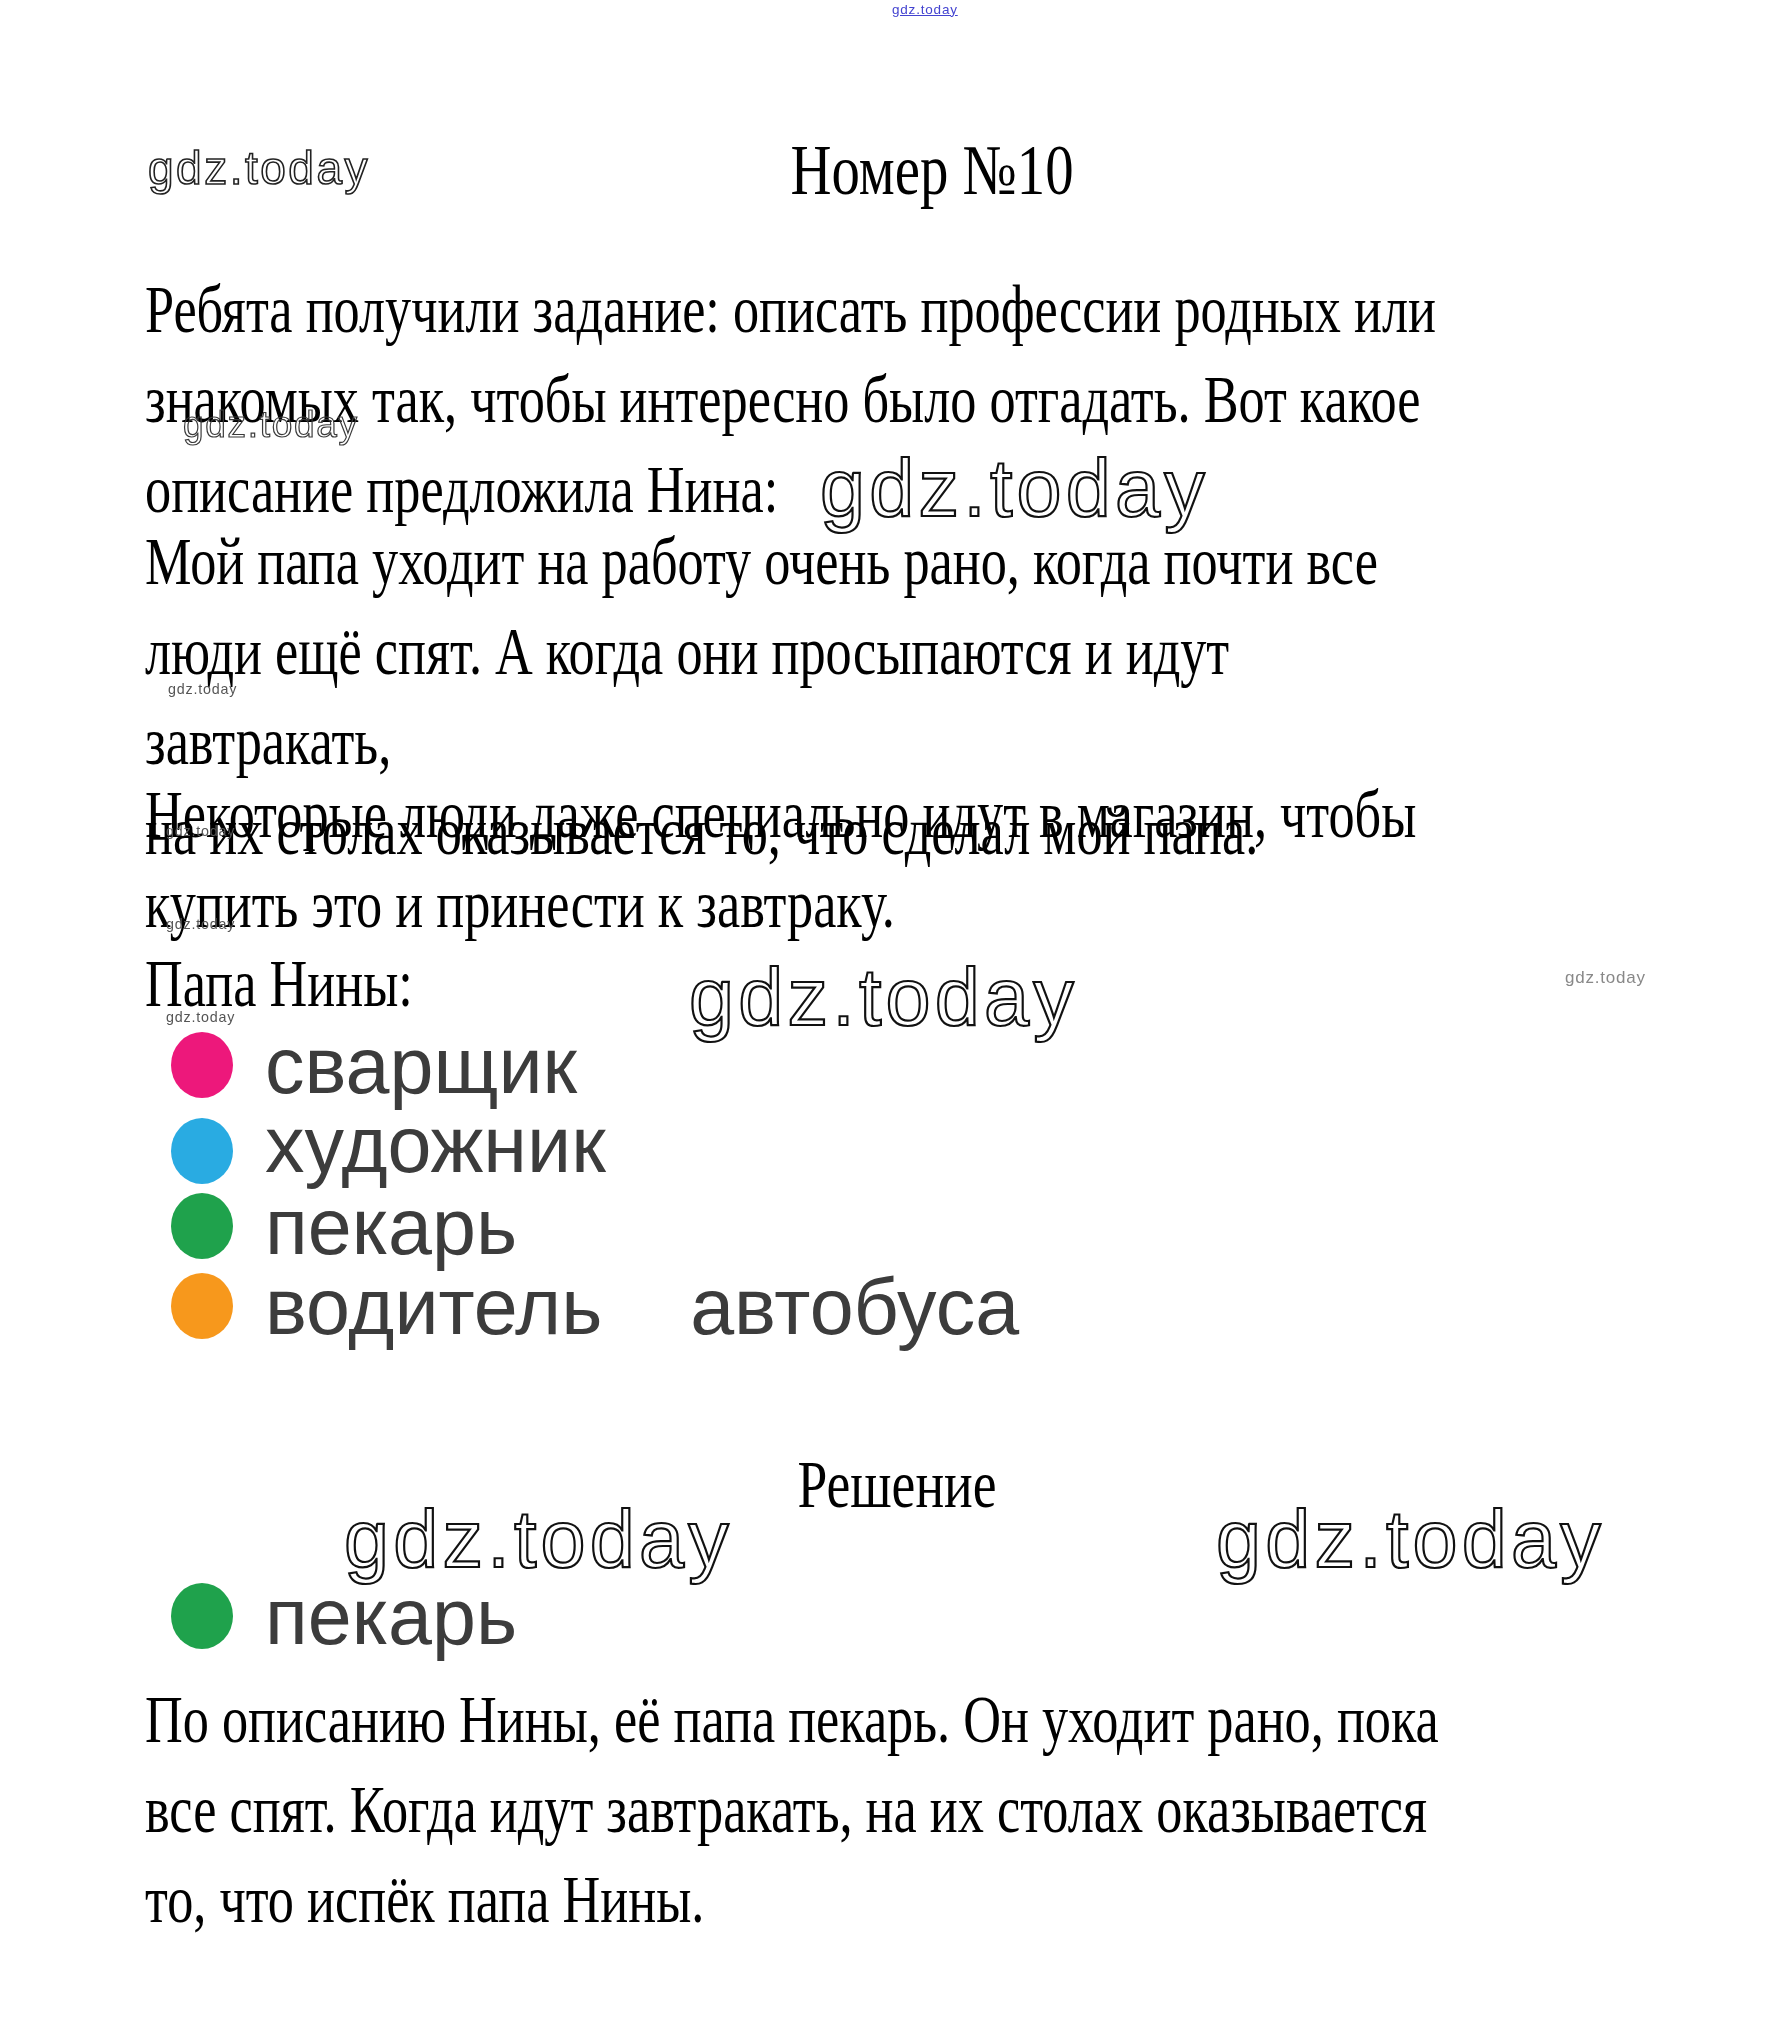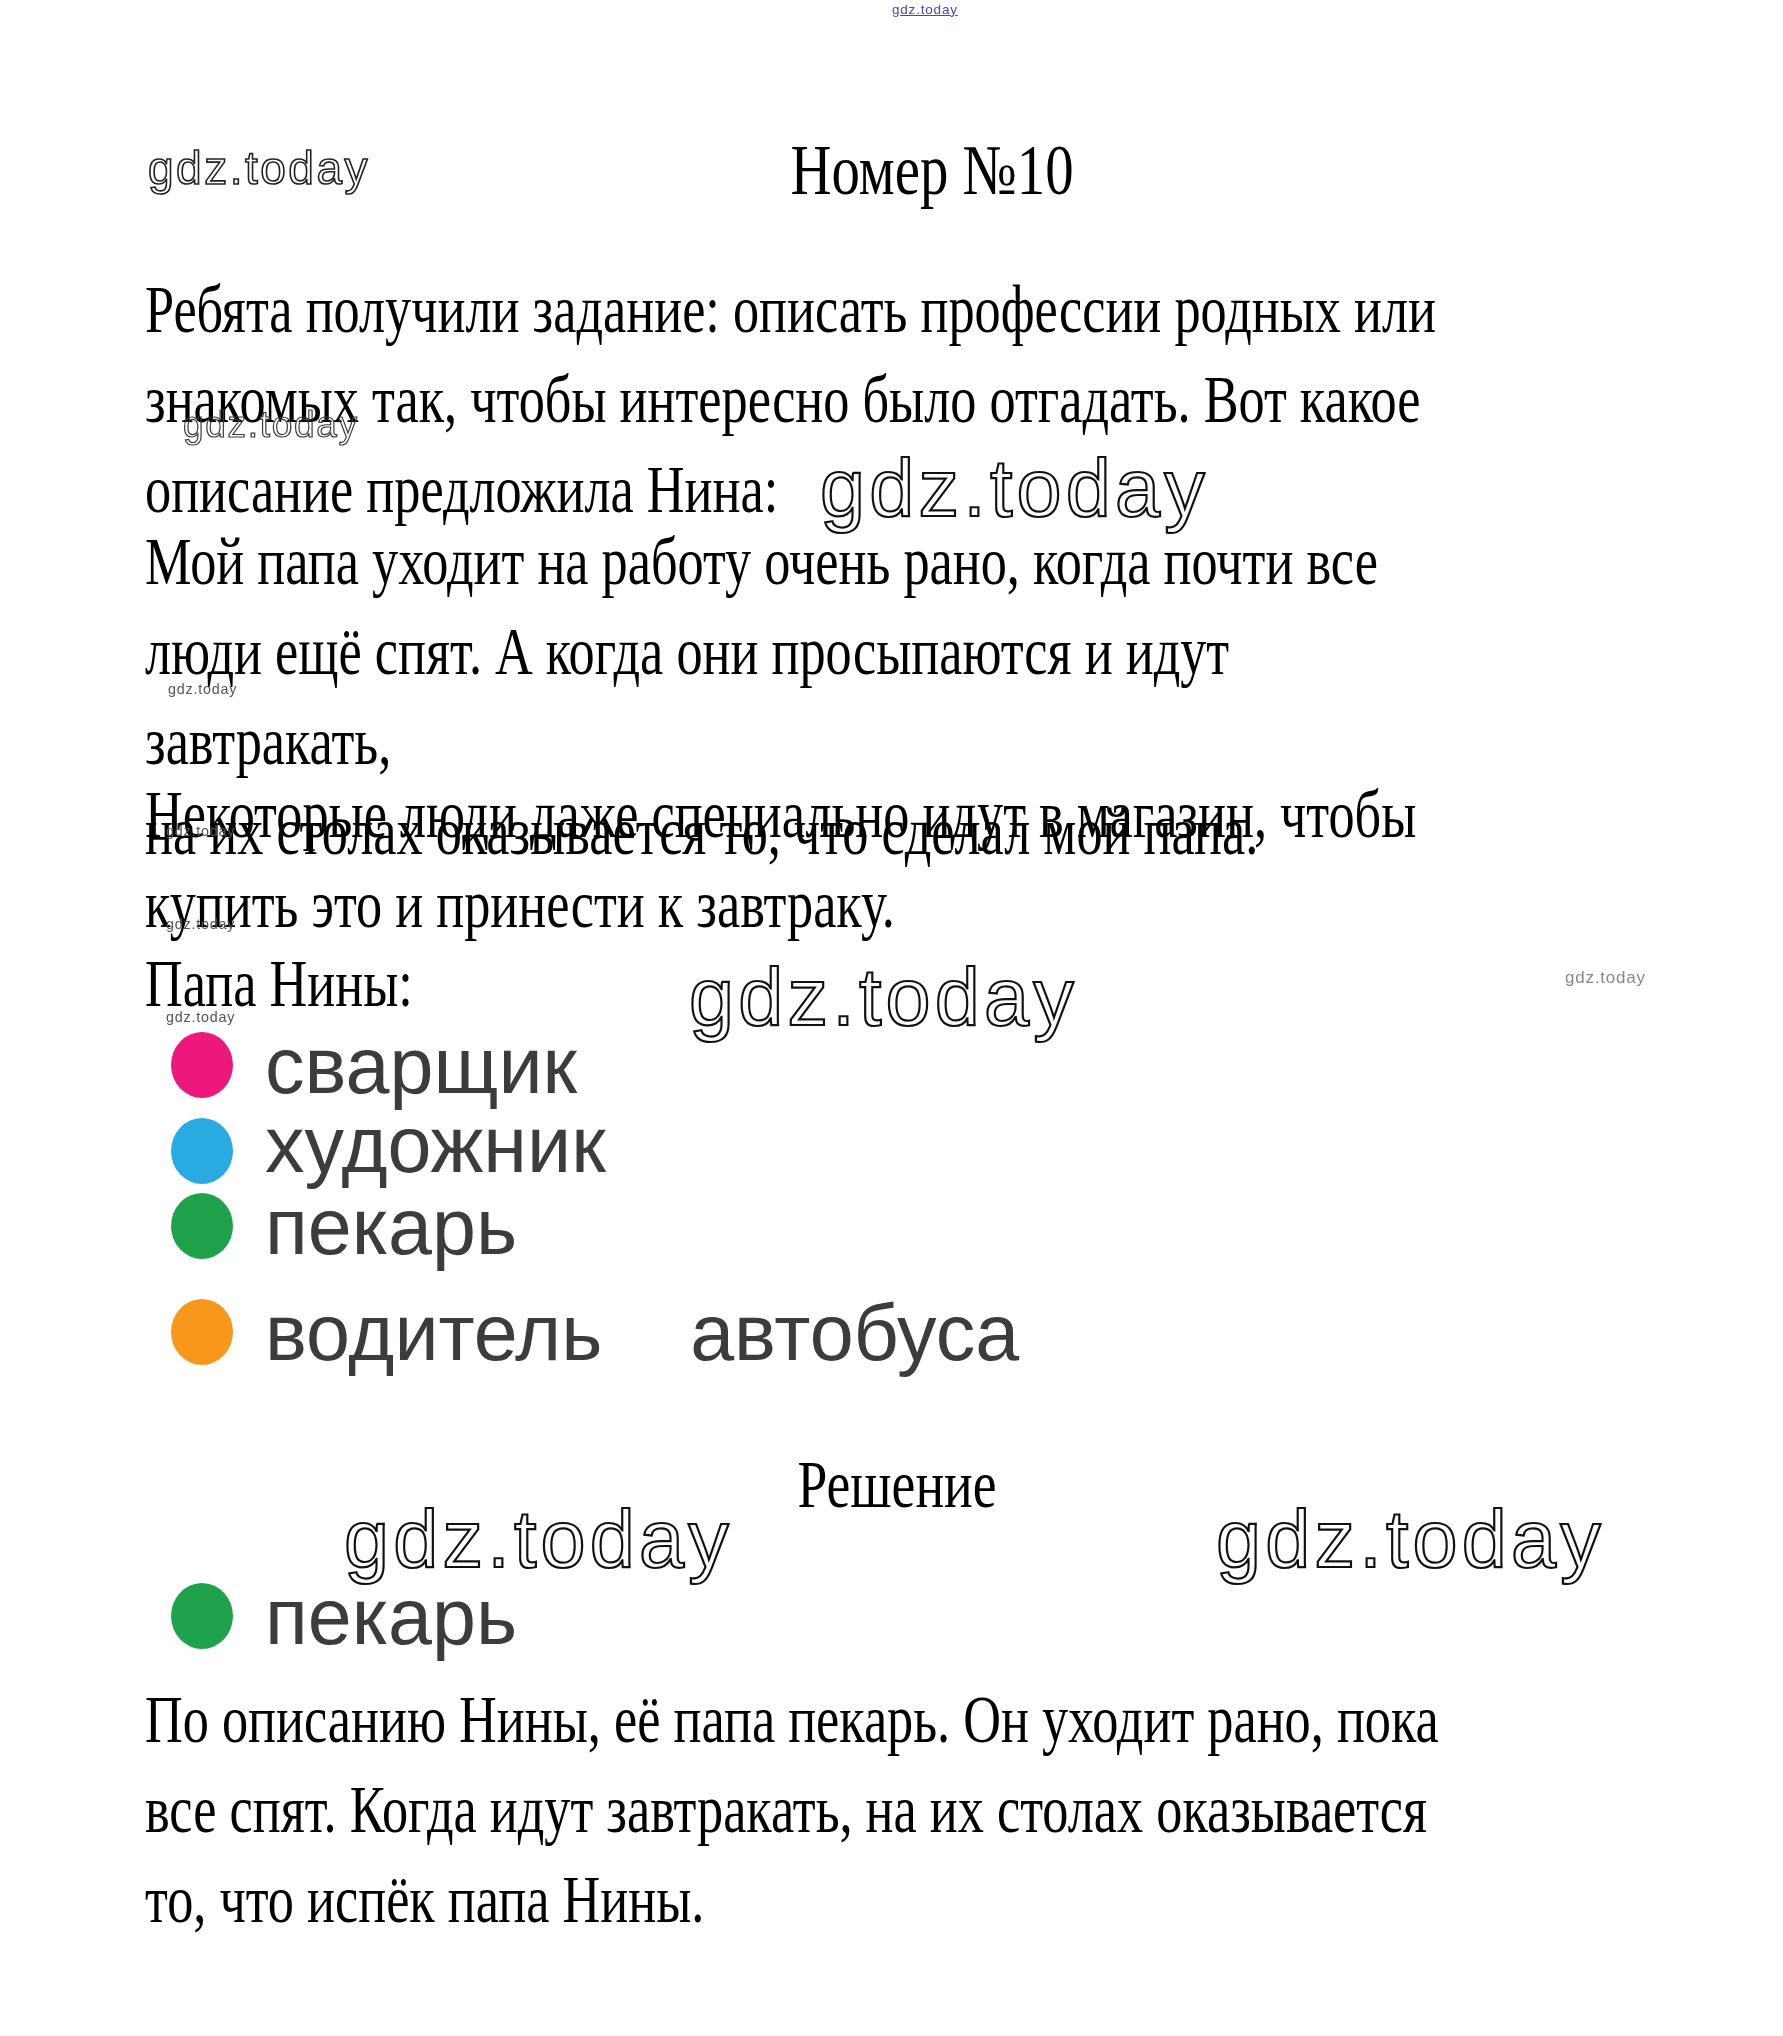--- a/index.html
+++ b/index.html
@@ -128,21 +128,21 @@
   <div class="opt-row" style="top:1106px;align-items:flex-end;">
     <div class="dot" style="background: rgb(41, 171, 226);"></div>
     <div class="opt-label">художник</div>
   </div>
 
   <div class="opt-row" style="top:1187px;">
     <div class="dot" style="background: rgb(31, 162, 76);"></div>
     <div class="opt-label">пекарь</div>
   </div>
 
-  <div class="opt-row" style="top:1293px;text-align:right;">
+  <div class="opt-row" style="top:1267px;text-align:right;">
     <div class="dot" style="background: rgb(247, 152, 28);"></div>
     <div class="opt-label">водитель    автобуса</div>
   </div>
 
   <div class="abs serif-center heading" style="top:1444px; left:-35px;">Решение</div>
 
   <div class="abs wm wm-big" style="left:304px; top:1493px;">gdz.today</div>
   <div class="abs wm wm-big" style="left:1176px; top:1493px;">gdz.today</div>
 
   <div class="opt-row" style="top:1577px;">

